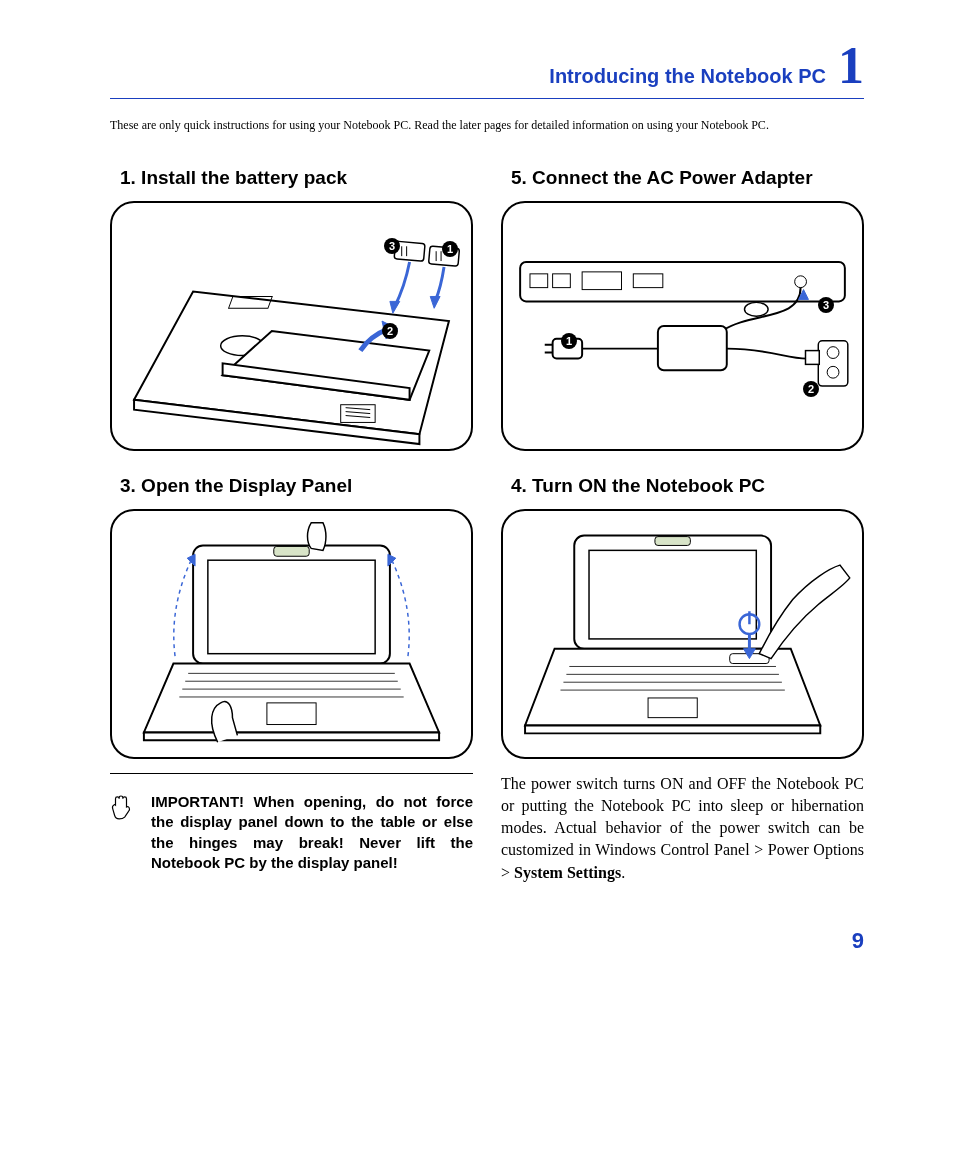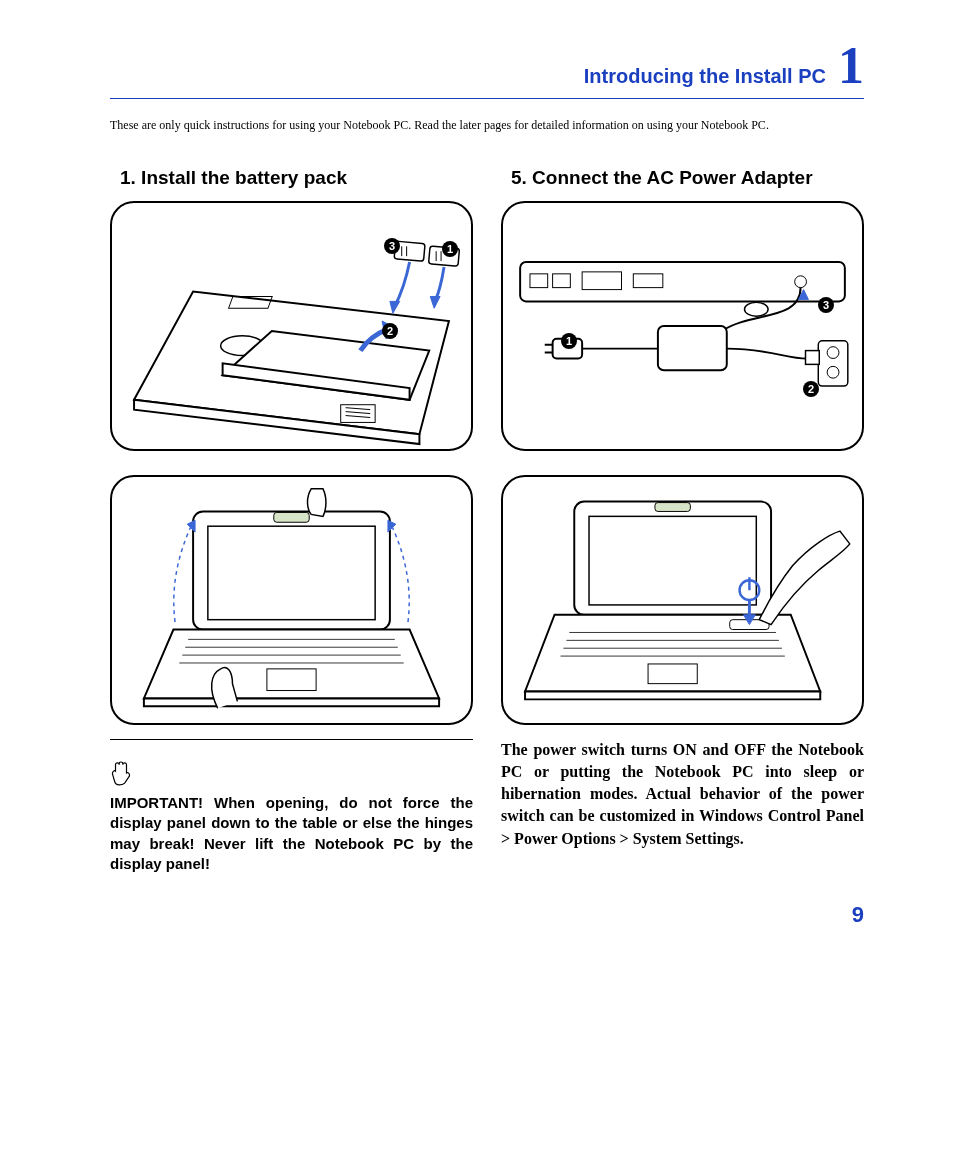--- a/index.html
+++ b/index.html
@@ -67,24 +67,23 @@
   .figure {
     border: 2.5px solid #000;
     border-radius: 24px;
     height: 250px;
     box-sizing: border-box;
     position: relative;
     overflow: hidden;
   }
   .warning-row {
     display: flex;
-    gap: 7px;
+    gap: 19px;
     margin-top: 18px;
     align-items: flex-start;
-    flex-direction: column;
   }
   .warning-hr {
     border: none;
     border-top: 1px solid #000;
     margin: 14px 0 6px 0;
   }
   .warning-text {
     font-family: Arial, Helvetica, sans-serif;
     font-weight: bold;
     font-size: 15px;
@@ -95,21 +94,20 @@
     width: 22px;
     height: 26px;
     flex-shrink: 0;
     margin-top: 2px;
   }
   .explain {
     font-size: 16px;
     line-height: 1.38;
     margin-top: 14px;
     text-align: justify;
-    font-weight: bold;
   }
   .page-number {
     font-family: Arial, Helvetica, sans-serif;
     font-weight: 900;
     font-size: 22px;
     color: #1a3fbf;
     text-align: right;
     margin-top: 28px;
   }
   .callout {
@@ -134,21 +132,21 @@
     width: 100%;
     height: 100%;
   }
 </style>
 </head>
 <body>
 
 <div class="page">
 
   <div class="chapter-header">
-    <span class="chapter-title">Introducing the Install PC</span>
+    <span class="chapter-title">Introducing the Notebook PC</span>
     <span class="chapter-number">1</span>
   </div>
   <hr class="hr">
 
   <p class="intro">These are only quick instructions for using your Notebook PC. Read the later pages for detailed information on using your Notebook PC.</p>
 
   <div class="grid">
 
     <div>
       <h2 class="step-title">1. Install the battery pack</h2>
@@ -223,20 +221,21 @@
 
           <polygon points="298,98 308,98 303,88" class="arrow-blue"></polygon>
         </svg>
         <div class="callout" style="top:130px; left:58px;">1</div>
         <div class="callout" style="top:178px; left:300px;">2</div>
         <div class="callout" style="top:94px; left:315px;">3</div>
       </div>
     </div>
 
     <div>
+      <h2 class="step-title">3. Open the Display Panel</h2>
       <div class="figure">
         <svg class="diagram" viewBox="0 0 360 250">
 
           <rect x="80" y="35" width="200" height="120" rx="10" fill="#fff" stroke="#000" stroke-width="2"></rect>
           <rect x="95" y="50" width="170" height="95" fill="#fff" stroke="#000" stroke-width="1.5"></rect>
 
           <rect x="162" y="36" width="36" height="10" rx="3" fill="#d8e4c8" stroke="#000"></rect>
 
           <polygon points="60,155 300,155 330,225 30,225" fill="#fff" stroke="#000" stroke-width="2"></polygon>
           <polygon points="30,225 330,225 330,233 30,233" fill="#fff" stroke="#000" stroke-width="2"></polygon>
@@ -262,20 +261,21 @@
       <hr class="warning-hr">
       <div class="warning-row">
         <svg class="hand-icon" viewBox="0 0 24 28">
           <path d="M6,12 L6,5 Q6,3 8,3 Q10,3 10,5 L10,4 Q10,2 12,2 Q14,2 14,4 L14,5 Q14,3 16,3 Q18,3 18,5 L18,14 Q20,13 21,15 Q22,17 20,19 L16,25 Q14,27 10,27 Q6,27 5,23 L3,16 Q2,13 4,12 Q5,11 6,12 Z" fill="none" stroke="#000" stroke-width="1.3"></path>
         </svg>
         <div class="warning-text">IMPORTANT!  When opening, do not force the display panel down to the table or else the hinges may break! Never lift the Notebook PC by the display panel!</div>
       </div>
     </div>
 
     <div>
+      <h2 class="step-title">4. Turn ON the Notebook PC</h2>
       <div class="figure">
         <svg class="diagram" viewBox="0 0 360 250">
 
           <rect x="70" y="25" width="200" height="115" rx="10" fill="#fff" stroke="#000" stroke-width="2"></rect>
           <rect x="85" y="40" width="170" height="90" fill="#fff" stroke="#000" stroke-width="1.5"></rect>
           <rect x="152" y="26" width="36" height="9" rx="3" fill="#d8e4c8" stroke="#000"></rect>
 
           <polygon points="50,140 290,140 320,218 20,218" fill="#fff" stroke="#000" stroke-width="2"></polygon>
           <polygon points="20,218 320,218 320,226 20,226" fill="#fff" stroke="#000" stroke-width="2"></polygon>
 

